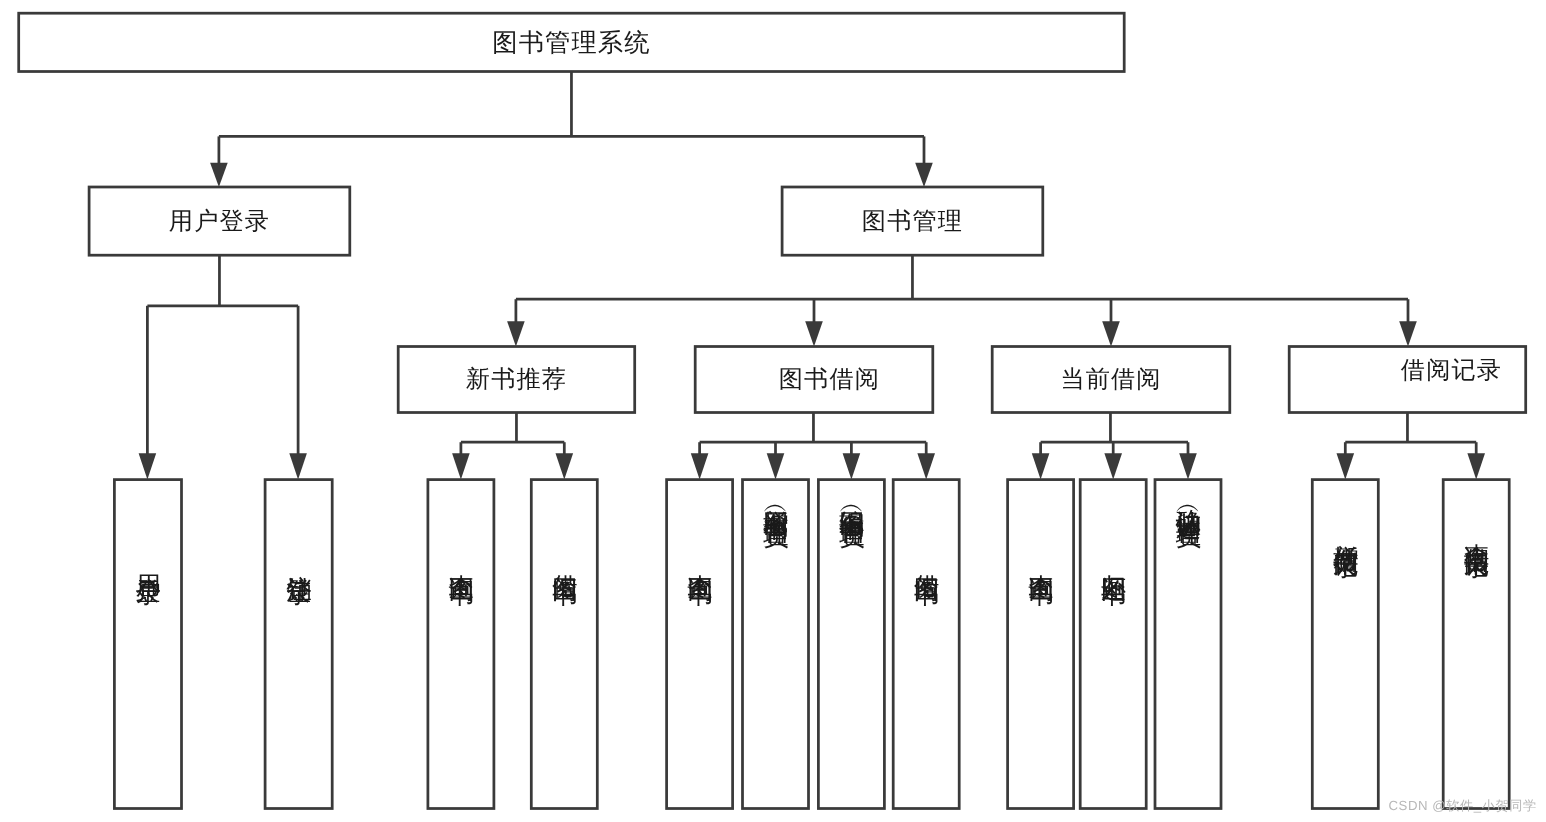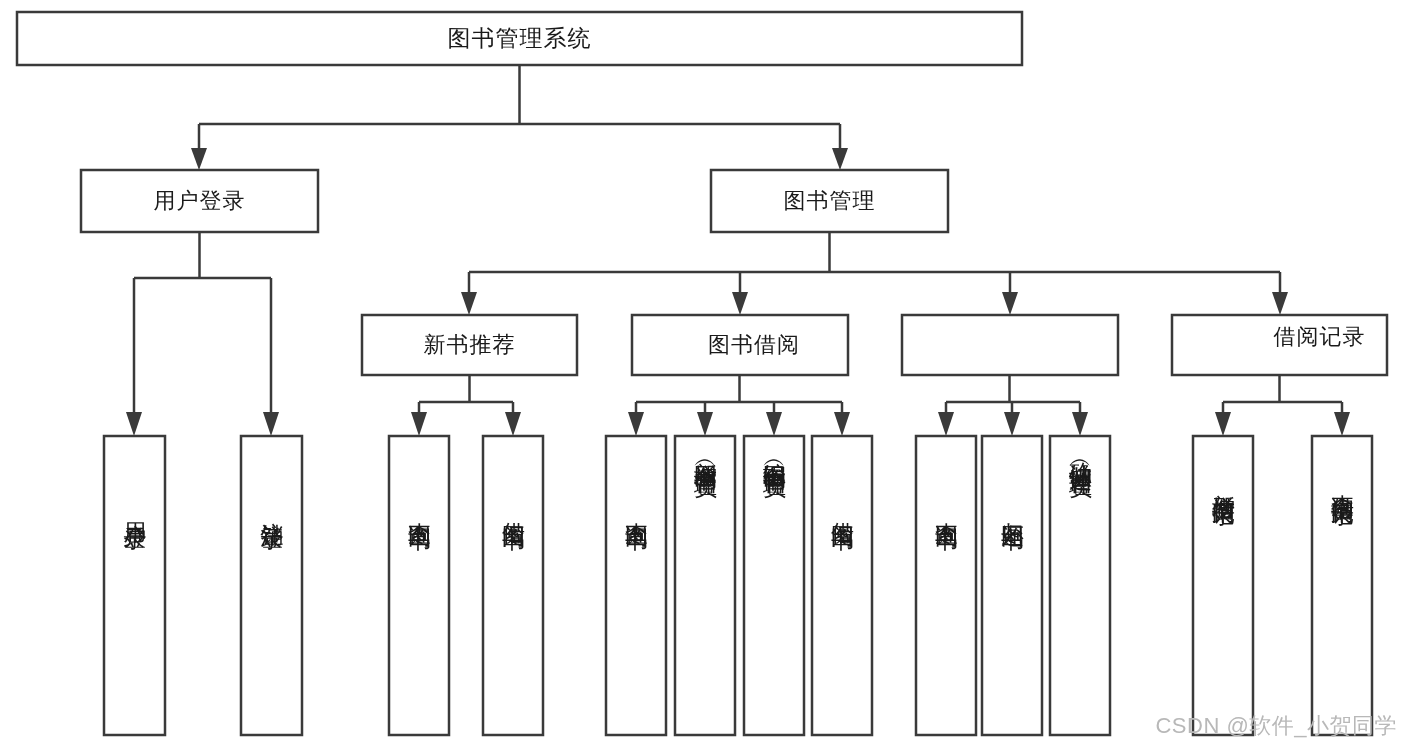--- a/index.html
+++ b/index.html
@@ -71,21 +71,21 @@
     text-align: center;
   }
   .title-label-text {
     font-size: 23px;
   }
   .watermark {
     position: absolute;
     right: 8px;
     bottom: 6px;
     font-family: "Liberation Sans", "DejaVu Sans", sans-serif;
-    font-size: 22px;
+    font-size: 12px;
     color: #b8b8b8;
     letter-spacing: 0.5px;
     white-space: nowrap;
     pointer-events: none;
   }
 </style>
 </head>
 <body>
 
 <div id="diagram-root">
@@ -204,20 +204,23 @@
   <div class="hlabel-wrap" style="left:362px; top:315px; width:215px; height:60px;">
     <span class="hlabel-text">新书推荐</span>
   </div>
 
   <div class="hlabel-wrap" style="left:711px; top:170px; width:237px; height:62px;">
     <span class="hlabel-text">图书管理</span>
   </div>
   <div class="hlabel-wrap" style="left:632px; top:315px; width:244px; height:60px;">
     <span class="hlabel-text">图书借阅</span>
   </div>
+  <div class="hlabel-wrap" style="left:902px; top:315px; width:216px; height:60px;">
+    <span class="hlabel-text">当前借阅</span>
+  </div>
   <div class="hlabel-wrap" style="left:1212px; top:315px; width:215px; height:44px;">
     <span class="hlabel-text">借阅记录</span>
   </div>
 
   <div class="vlabel-wrap" style="left:104px; top:436px; width:61px; height:299px; padding-top:68px;">
     <span class="vlabel-text">用户登录</span>
   </div>
   <div class="vlabel-wrap" style="left:241px; top:436px; width:61px; height:299px; padding-top:68px;">
     <span class="vlabel-text">注销登录</span>
   </div>

